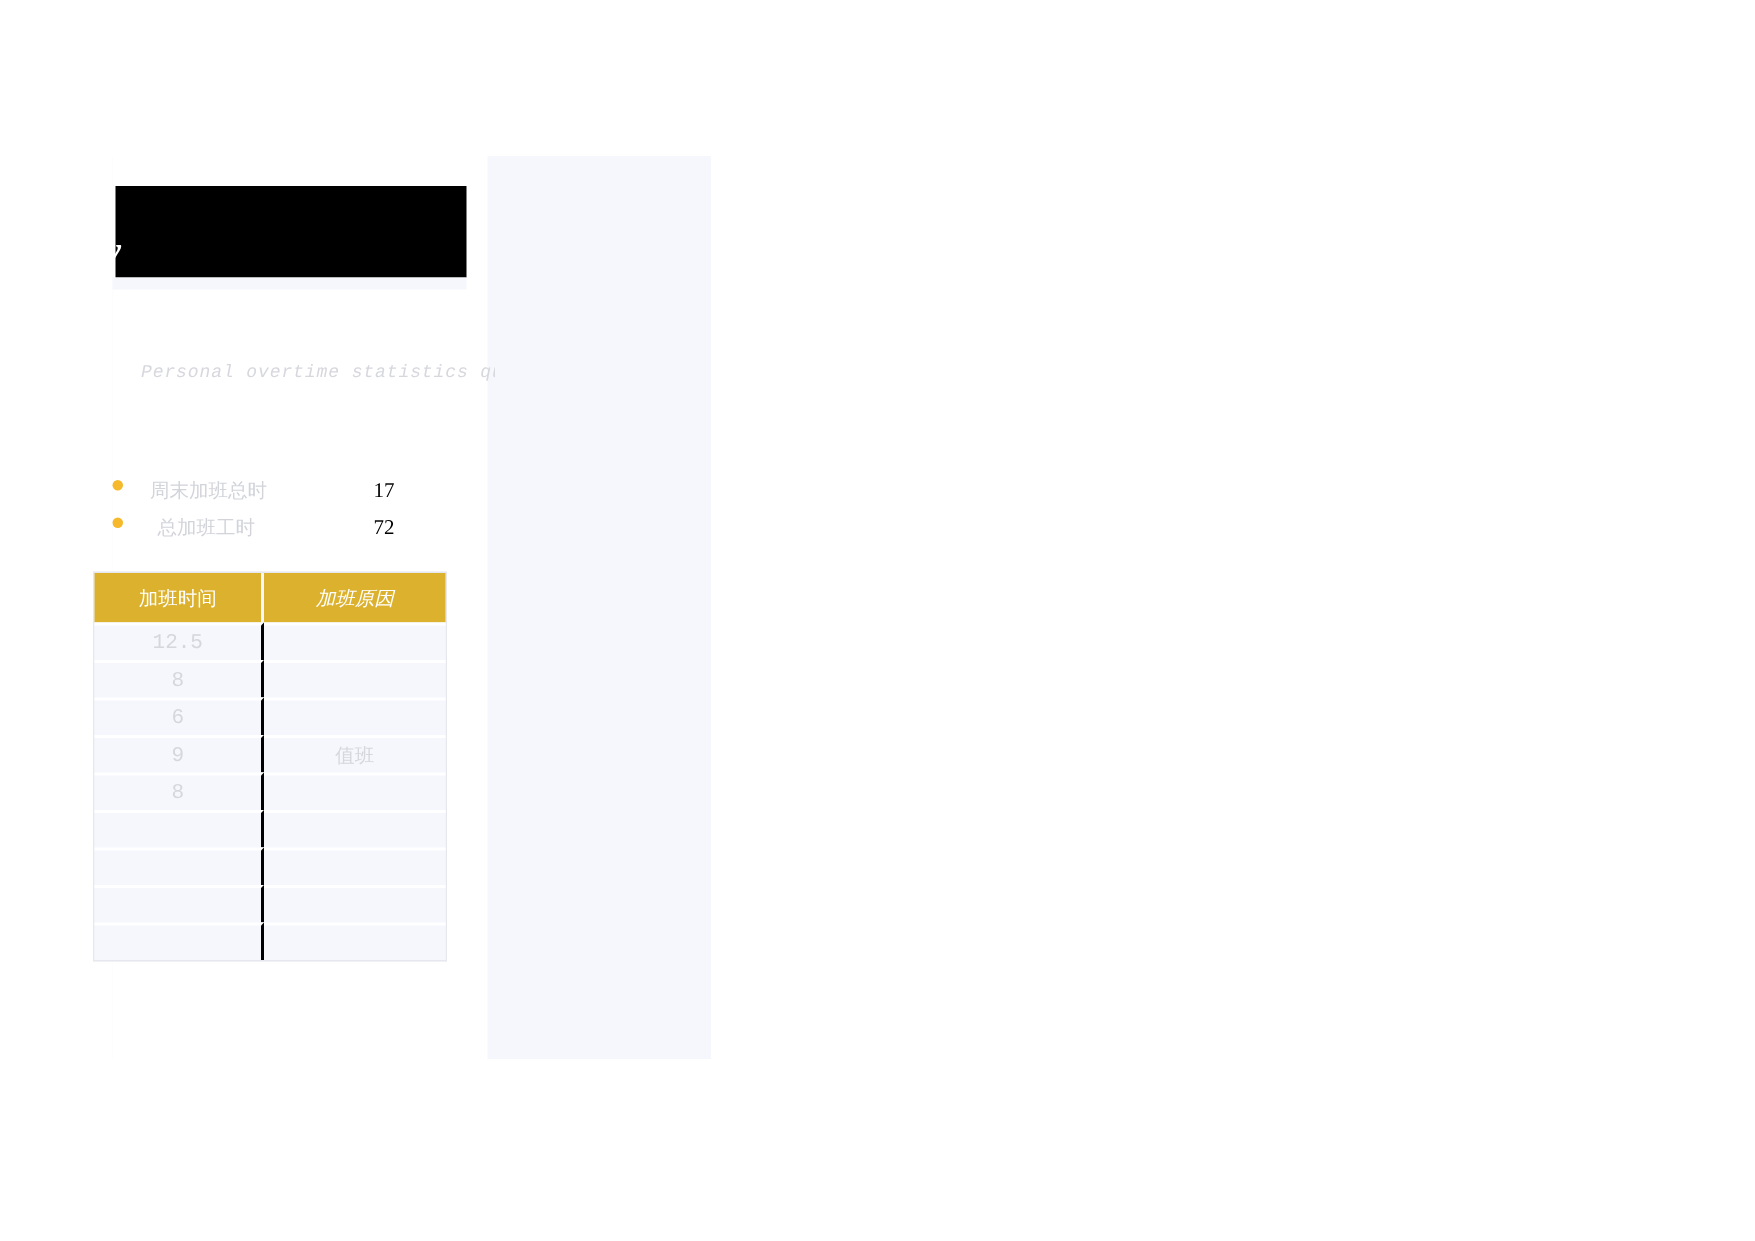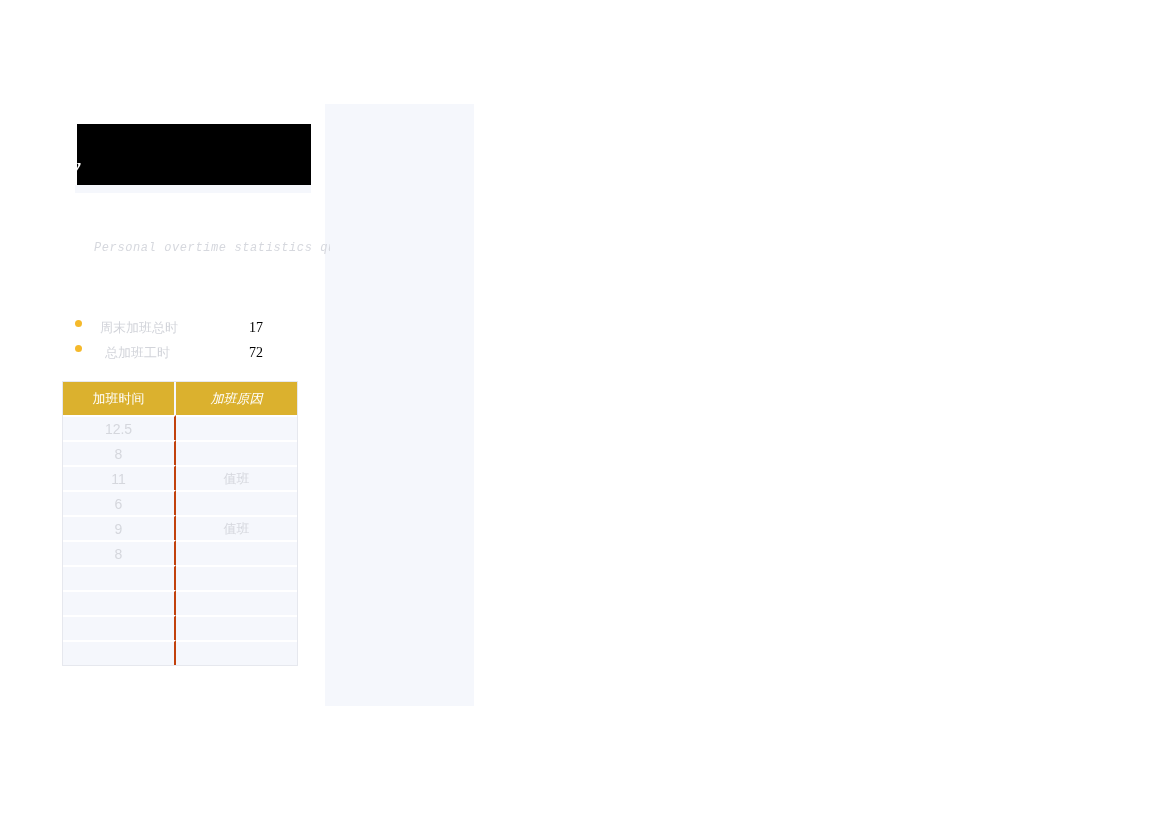--- a/index.html
+++ b/index.html
@@ -158,23 +158,23 @@
   }
   #overtime-table thead th:last-child { border-right: none; font-style: italic; }
 
   #overtime-table tbody td {
     height: 25px;
     padding: 0;
     text-align: center;
     vertical-align: middle;
     background: #f5f7fc;
     border-top: 2px solid #ffffff;
-    border-right: 2px solid #c2410c;
+    border-right: 2px solid #000000;
     color: #d5d7dd;
-    font-family: Liberation Sans, sans-serif;
+    font-family: Liberation Mono, monospace;
     font-size: 14px;
     box-sizing: border-box;
   }
   #overtime-table tbody td.reason-cell {
     font-family: "DejaVu Sans", sans-serif;
     font-size: 13px;
     border-right: none;
   }
 </style>
 </head>
@@ -218,24 +218,20 @@
   <tbody id="overtime-table-body">
       <tr>
         <td class="hours-cell">12.5</td>
         <td class="reason-cell"></td>
       </tr>
       <tr>
         <td class="hours-cell">8</td>
         <td class="reason-cell"></td>
       </tr>
       <tr>
-        <td class="hours-cell">11</td>
-        <td class="reason-cell">值班</td>
-      </tr>
-      <tr>
         <td class="hours-cell">6</td>
         <td class="reason-cell"></td>
       </tr>
       <tr>
         <td class="hours-cell">9</td>
         <td class="reason-cell">值班</td>
       </tr>
       <tr>
         <td class="hours-cell">8</td>
         <td class="reason-cell"></td>

